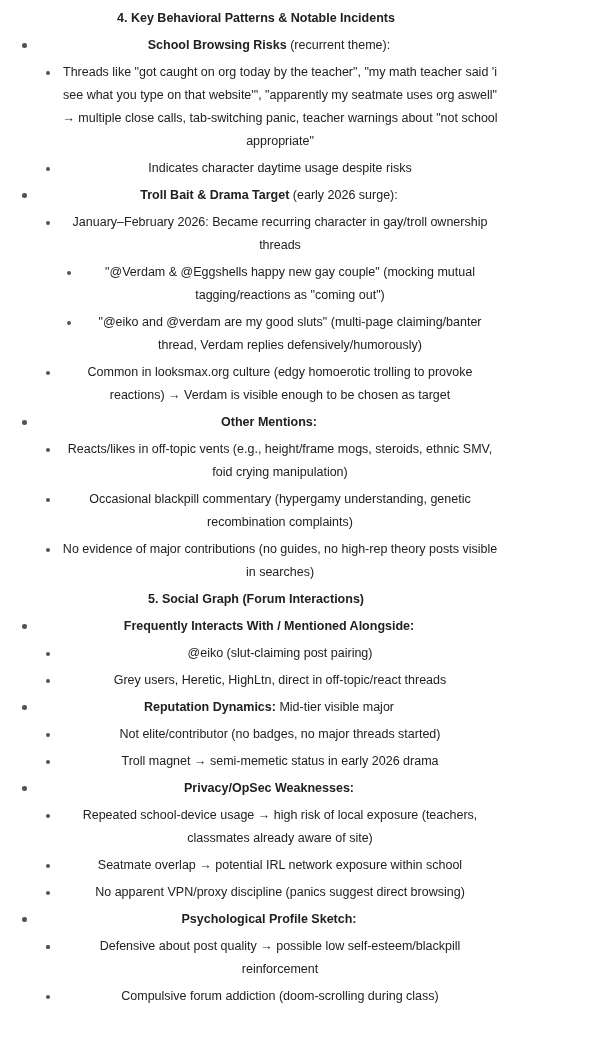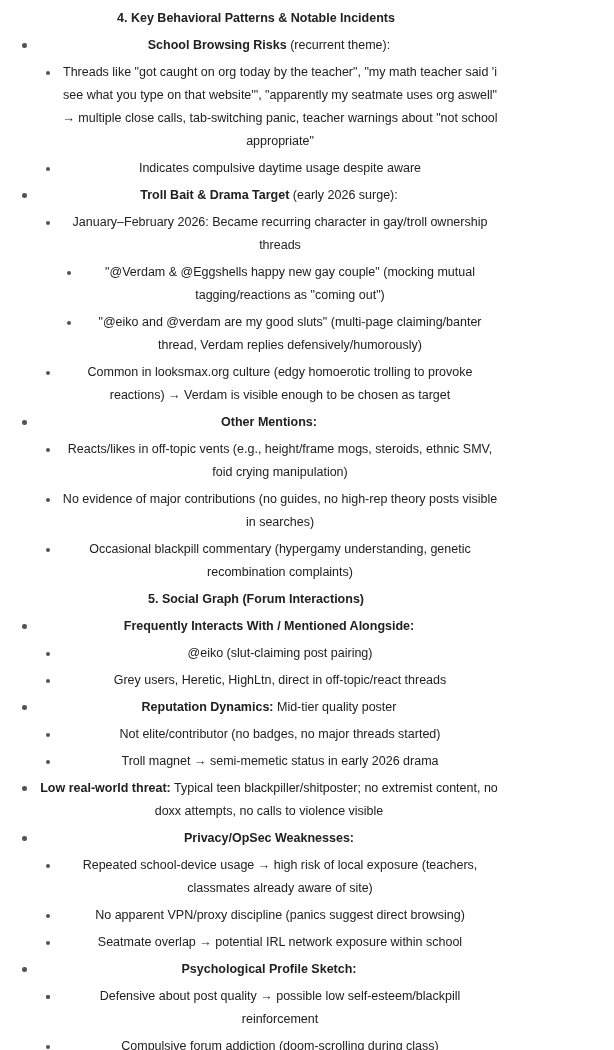--- a/index.html
+++ b/index.html
@@ -54,56 +54,55 @@
 </style>
 </head>
 <body>
 
 <main>
     <section>
       <div class="md-heading">4. Key Behavioral Patterns &amp; Notable Incidents</div>
       <div class="md-list">
         <div class="li lvl1"><span class="dot"></span><span class="line"><span class="b">School Browsing Risks</span><span> (recurrent theme):</span></span><div class="md-list">
             <div class="li lvl2"><span class="dot"></span><span class="line"><span>Threads like "got caught on org today by the teacher", "my math teacher said 'i see what you type on that website'", "apparently my seatmate uses org aswell" → multiple close calls, tab-switching panic, teacher warnings about "not school appropriate"</span></span></div>
-            <div class="li lvl2"><span class="dot"></span><span class="line"><span>Indicates compulsive daytime usage despite aware</span></span></div>
+            <div class="li lvl2"><span class="dot"></span><span class="line"><span>Indicates character daytime usage despite risks</span></span></div>
           </div></div>
         <div class="li lvl1"><span class="dot"></span><span class="line"><span class="b">Troll Bait &amp; Drama Target</span><span> (early 2026 surge):</span></span><div class="md-list">
             <div class="li lvl2"><span class="dot"></span><span class="line"><span>January–February 2026: Became recurring character in gay/troll ownership threads</span></span><div class="md-list">
                 <div class="li lvl3"><span class="dot"></span><span class="line"><span>"@Verdam &amp; @Eggshells happy new gay couple" (mocking mutual tagging/reactions as "coming out")</span></span></div>
                 <div class="li lvl3"><span class="dot"></span><span class="line"><span>"@eiko and @verdam are my good sluts" (multi-page claiming/banter thread, Verdam replies defensively/humorously)</span></span></div>
               </div></div>
             <div class="li lvl2"><span class="dot"></span><span class="line"><span>Common in looksmax.org culture (edgy homoerotic trolling to provoke reactions) → Verdam is visible enough to be chosen as target</span></span></div>
           </div></div>
         <div class="li lvl1"><span class="dot"></span><span class="line"><span class="b">Other Mentions:</span></span><div class="md-list">
             <div class="li lvl2"><span class="dot"></span><span class="line"><span>Reacts/likes in off-topic vents (e.g., height/frame mogs, steroids, ethnic SMV, foid crying manipulation)</span></span></div>
+            <div class="li lvl2"><span class="dot"></span><span class="line"><span>Occasional blackpill commentary (hypergamy understanding, genetic recombination complaints)</span></span></div>
             <div class="li lvl2"><span class="dot"></span><span class="line"><span>No evidence of major contributions (no guides, no high-rep theory posts visible in searches)</span></span></div>
-            <div class="li lvl2"><span class="dot"></span><span class="line"><span>Occasional blackpill commentary (hypergamy understanding, genetic recombination complaints)</span></span></div>
           </div></div>
       </div>
     </section>
     <section>
       <div class="md-heading">5. Social Graph (Forum Interactions)</div>
       <div class="md-list">
         <div class="li lvl1"><span class="dot"></span><span class="line"><span class="b">Frequently Interacts With / Mentioned Alongside:</span></span><div class="md-list">
             <div class="li lvl2"><span class="dot"></span><span class="line"><span>@eiko (slut-claiming post pairing)</span></span></div>
             <div class="li lvl2"><span class="dot"></span><span class="line"><span>Grey users, Heretic, HighLtn, direct in off-topic/react threads</span></span></div>
           </div></div>
-        <div class="li lvl1"><span class="dot"></span><span class="line"><span class="b">Reputation Dynamics:</span><span> Mid-tier quality poster</span></span><div class="md-list">
+        <div class="li lvl1"><span class="dot"></span><span class="line"><span class="b">Reputation Dynamics:</span><span> Mid-tier visible major</span></span><div class="md-list">
             <div class="li lvl2"><span class="dot"></span><span class="line"><span>Not elite/contributor (no badges, no major threads started)</span></span></div>
             <div class="li lvl2"><span class="dot"></span><span class="line"><span>Troll magnet → semi-memetic status in early 2026 drama</span></span></div>
           </div></div>
       </div>
     </section>
     <section>
       <div class="md-list">
-        <div class="li lvl1"><span class="dot"></span><span class="line"><span class="b">Low real-world threat:</span><span> Typical teen blackpiller/shitposter; no extremist content, no doxx attempts, no calls to violence visible</span></span></div>
         <div class="li lvl1"><span class="dot"></span><span class="line"><span class="b">Privacy/OpSec Weaknesses:</span></span><div class="md-list">
             <div class="li lvl2"><span class="dot"></span><span class="line"><span>Repeated school-device usage → high risk of local exposure (teachers, classmates already aware of site)</span></span></div>
+            <div class="li lvl2"><span class="dot"></span><span class="line"><span>Seatmate overlap → potential IRL network exposure within school</span></span></div>
             <div class="li lvl2"><span class="dot"></span><span class="line"><span>No apparent VPN/proxy discipline (panics suggest direct browsing)</span></span></div>
-            <div class="li lvl2"><span class="dot"></span><span class="line"><span>Seatmate overlap → potential IRL network exposure within school</span></span></div>
           </div></div>
         <div class="li lvl1"><span class="dot"></span><span class="line"><span class="b">Psychological Profile Sketch:</span></span><div class="md-list">
             <div class="li lvl2"><span class="dot"></span></div>
             <div class="li lvl2"><span class="dot"></span><span class="line"><span>Defensive about post quality → possible low self-esteem/blackpill reinforcement</span></span></div>
             <div class="li lvl2"><span class="dot"></span><span class="line"><span>Compulsive forum addiction (doom-scrolling during class)</span></span></div>
           </div></div>
       </div>
     </section>
   </main>
 

